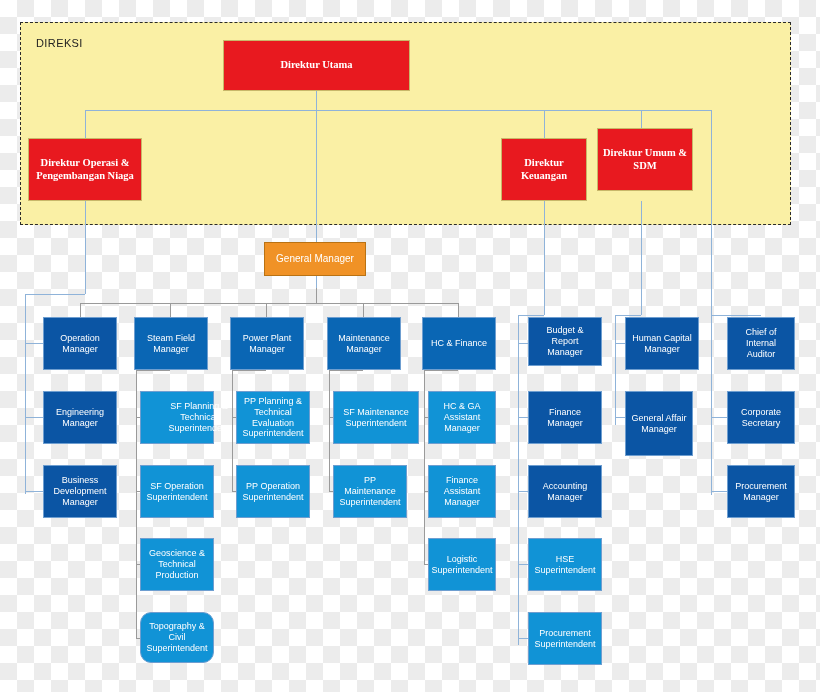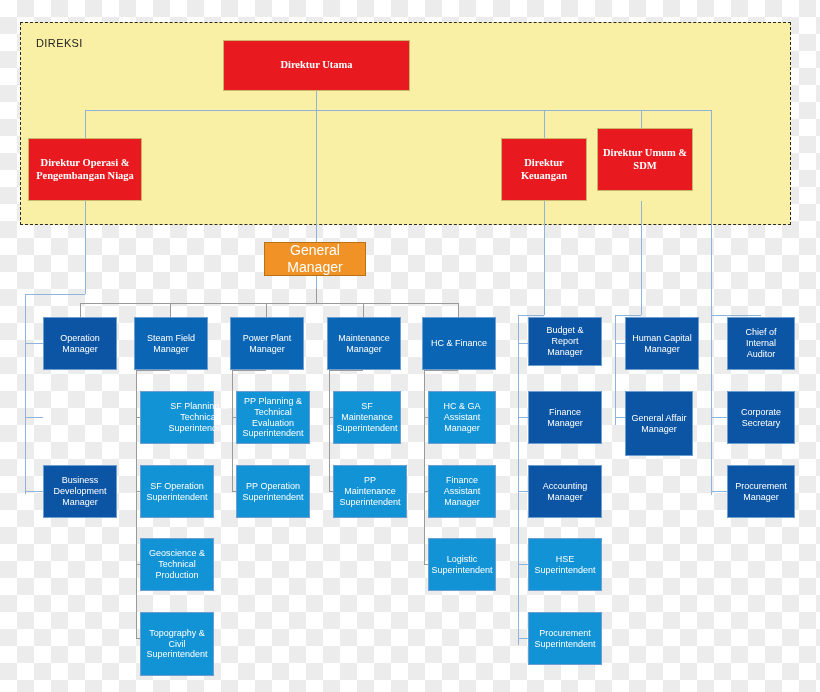--- a/index.html
+++ b/index.html
@@ -28,21 +28,21 @@
     position:absolute;left:36px;top:37px;
     font-size:11px;font-weight:normal;color:#222;letter-spacing:.4px;
   }
   
   .box{
     position:absolute;box-sizing:border-box;
     display:flex;align-items:center;justify-content:center;text-align:center;
     color:#ffffff;line-height:1.22;padding:3px 4px;
   }
   .red{background:#e8191f;border:1px solid #c8b76a;font-weight:bold;font-size:10.5px;font-family:Liberation Serif, serif;}
-  .orange{background:#f09226;border:1px solid #b97213;font-size:14px;}
+  .orange{background:#f09226;border:1px solid #b97213;font-size:10px;}
   .blue-dark{background:#0b55a4;border:1px solid #6e9ed0;font-size:9px;}
   .blue-mid{background:#0a66b4;border:1px solid #6e9ed0;font-size:9px;}
   .blue-light{background:#1193d6;border:1px solid #6e9ed0;font-size:9px;}
   
   .ln{position:absolute;background:#8fb3d9;}
   .lnh{height:1px;}
   .lnv{width:1px;}
   .ln-g{position:absolute;background:#9a9a9a;}
 </style>
 </head>
@@ -134,36 +134,37 @@
 
   <div class="box blue-dark" style="left:43px;top:317px;width:74px;height:53px;">Operation Manager</div>
   <div class="box blue-mid" style="left:134px;top:317px;width:74px;height:53px;">Steam Field Manager</div>
   <div class="box blue-mid" style="left:230px;top:317px;width:74px;height:53px;">Power Plant Manager</div>
   <div class="box blue-mid" style="left:327px;top:317px;width:74px;height:53px;">Maintenance Manager</div>
   <div class="box blue-mid" style="left:422px;top:317px;width:74px;height:53px;">HC &amp; Finance</div>
   <div class="box blue-dark" style="left:528px;top:317px;width:74px;height:49px;">Budget &amp; Report Manager</div>
   <div class="box blue-dark" style="left:625px;top:317px;width:74px;height:53px;">Human Capital Manager</div>
   <div class="box blue-dark" style="left:727px;top:317px;width:68px;height:53px;">Chief of Internal Auditor</div>
 
+  <div class="box blue-dark" style="left:43px;top:391px;width:74px;height:53px;">Engineering Manager</div>
   <div class="box blue-light" style="left:140px;top:391px;width:74px;height:53px;padding-left:48px;">SF Planning &amp; Technical Superintendent</div>
   <div class="box blue-light" style="left:236px;top:391px;width:74px;height:53px;">PP Planning &amp; Technical Evaluation Superintendent</div>
-  <div class="box blue-light" style="left:333px;top:391px;width:68px;height:53px;">SF Maintenance Superintendent</div>
+  <div class="box blue-light" style="left:333px;top:391px;width:86px;height:53px;">SF Maintenance Superintendent</div>
   <div class="box blue-light" style="left:428px;top:391px;width:68px;height:53px;">HC &amp; GA Assistant Manager</div>
   <div class="box blue-dark" style="left:528px;top:391px;width:74px;height:53px;">Finance Manager</div>
   <div class="box blue-dark" style="left:625px;top:391px;width:68px;height:65px;">General Affair Manager</div>
   <div class="box blue-dark" style="left:727px;top:391px;width:68px;height:53px;">Corporate Secretary</div>
 
   <div class="box blue-dark" style="left:43px;top:465px;width:74px;height:53px;">Business Development Manager</div>
   <div class="box blue-light" style="left:140px;top:465px;width:74px;height:53px;">SF Operation Superintendent</div>
   <div class="box blue-light" style="left:236px;top:465px;width:74px;height:53px;">PP Operation Superintendent</div>
   <div class="box blue-light" style="left:333px;top:465px;width:74px;height:53px;">PP Maintenance Superintendent</div>
   <div class="box blue-light" style="left:428px;top:465px;width:68px;height:53px;">Finance Assistant Manager</div>
   <div class="box blue-dark" style="left:528px;top:465px;width:74px;height:53px;">Accounting Manager</div>
   <div class="box blue-dark" style="left:727px;top:465px;width:68px;height:53px;">Procurement Manager</div>
 
   <div class="box blue-light" style="left:140px;top:538px;width:74px;height:53px;">Geoscience &amp; Technical Production</div>
   <div class="box blue-light" style="left:428px;top:538px;width:68px;height:53px;">Logistic Superintendent</div>
   <div class="box blue-light" style="left:528px;top:538px;width:74px;height:53px;">HSE Superintendent</div>
 
-  <div class="box blue-light" style="left:140px;top:612px;width:74px;height:64px;">Topography &amp; Civil Superintendent</div>
+  <div class="box blue-light" style="left:140px;top:612px;width:74px;height:51px;border-radius:11px;">Topography &amp; Civil Superintendent</div>
   <div class="box blue-light" style="left:528px;top:612px;width:74px;height:53px;">Procurement Superintendent</div>
 
 </div>
 
 </body></html>

